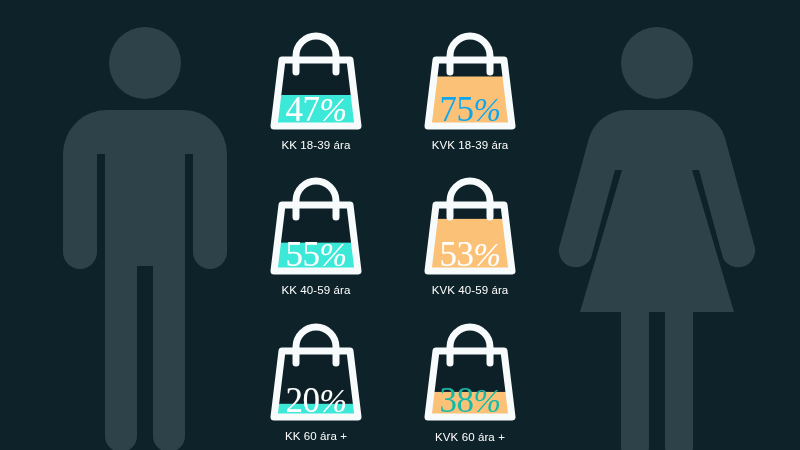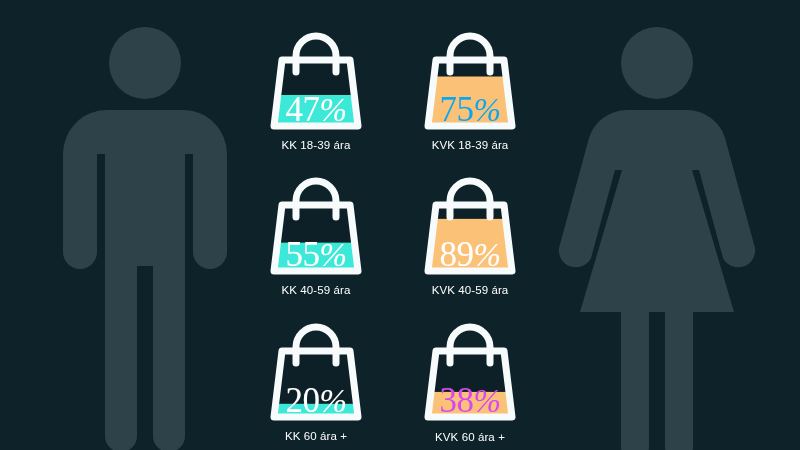--- a/index.html
+++ b/index.html
@@ -234,21 +234,21 @@
           </defs>
           <path d="M36 46 v-4 a20 20 0 0 1 40 0 v4" fill="none" stroke="#f7fbfb" stroke-width="7" stroke-linecap="round"></path>
           <path d="M22 46 h68 l8 66 h-84 z" fill="#0d2028"></path>
           <g clip-path="url(#bagclip3)">
             <rect x="0" y="59.86" width="112" height="120" fill="#fbc176"></rect>
           </g>
           <path d="M22 46 h68 l8 66 h-84 z" fill="none" stroke="#f7fbfb" stroke-width="7" stroke-linejoin="round"></path>
           <path d="M36 46 v12" fill="none" stroke="#f7fbfb" stroke-width="7" stroke-linecap="round"></path>
           <path d="M76 46 v12" fill="none" stroke="#f7fbfb" stroke-width="7" stroke-linecap="round"></path>
         </svg>
-        <div class="bag-percent" style="color: rgb(255, 255, 255);"><span>89</span><span class="sym">%</span></div>
+        <div class="bag-percent" style="color: rgb(255, 255, 255);"><span>53</span><span class="sym">%</span></div>
       </div>
       <div class="bag-label" style="color: rgb(255, 255, 255);">KVK 40-59 ára</div>
     </div>
 
     <div class="bag-cell">
       <div class="bag-figure">
         <svg viewBox="0 0 112 120" preserveAspectRatio="xMidYMid meet">
           <defs>
             <clipPath id="bagclip4">
                 <path d="M22 46 h68 l8 66 h-84 z"></path>
@@ -278,19 +278,19 @@
           </defs>
           <path d="M36 46 v-4 a20 20 0 0 1 40 0 v4" fill="none" stroke="#f7fbfb" stroke-width="7" stroke-linecap="round"></path>
           <path d="M22 46 h68 l8 66 h-84 z" fill="#0d2028"></path>
           <g clip-path="url(#bagclip5)">
             <rect x="0" y="86.92" width="112" height="120" fill="#fbc176"></rect>
           </g>
           <path d="M22 46 h68 l8 66 h-84 z" fill="none" stroke="#f7fbfb" stroke-width="7" stroke-linejoin="round"></path>
           <path d="M36 46 v12" fill="none" stroke="#f7fbfb" stroke-width="7" stroke-linecap="round"></path>
           <path d="M76 46 v12" fill="none" stroke="#f7fbfb" stroke-width="7" stroke-linecap="round"></path>
         </svg>
-        <div class="bag-percent" style="color: #d946ef;"><span>38</span><span class="sym">%</span></div>
+        <div class="bag-percent" style="color: #14b8a6;"><span>38</span><span class="sym">%</span></div>
       </div>
       <div class="bag-label" style="color: rgb(255, 255, 255); margin-top: 6px;">KVK 60 ára +</div>
     </div>
 
   </div>
 </div>
 
 </body></html>

